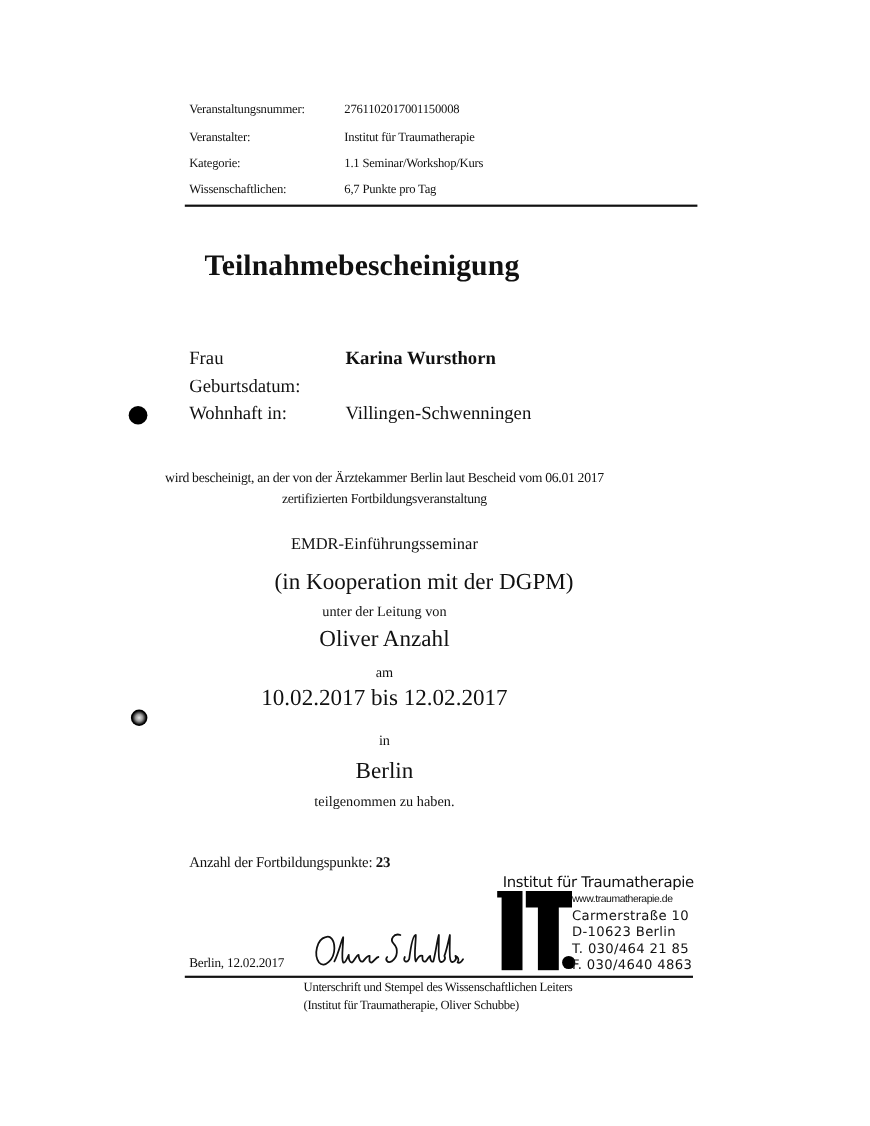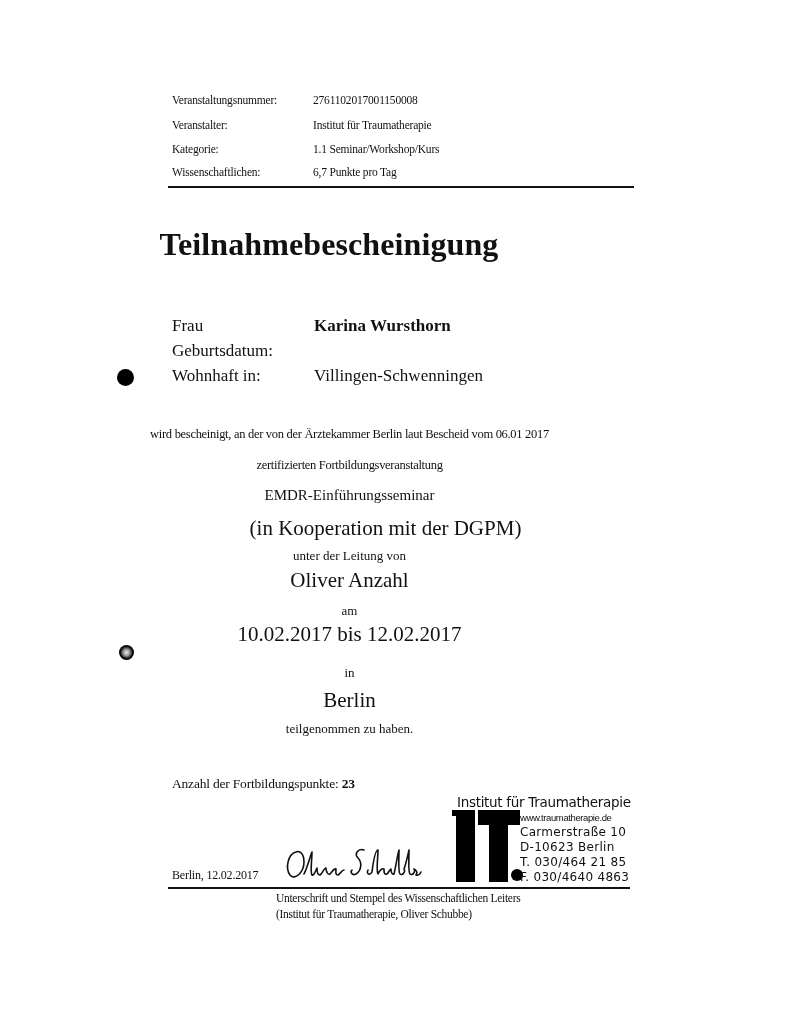--- a/index.html
+++ b/index.html
@@ -25,21 +25,21 @@
       position: absolute;
       height: 2px;
       background: #111;
     }
 
     .title {
       position: absolute;
       left: 0; width: 658px;
       top: 226px;
       text-align: center;
-      font-size: 32px;
+      font-size: 27px;
       font-weight: bold;
       letter-spacing: 0.1px;
     }
 
     .person-label { position: absolute; left: 172px; font-size: 17px; }
     .person-value { position: absolute; left: 314px; font-size: 17px; }
     .bold { font-weight: bold; }
 
     .center {
       position: absolute;
@@ -153,21 +153,21 @@
     <span class="person-label" style="top:341px;">Geburtsdatum:</span>
     <span class="person-value" style="top:341px;"></span>
     <span class="person-label" style="top:366px;">Wohnhaft in:</span>
     <span class="person-value" style="top:366px;">Villingen-Schwenningen</span>
   </div>
 
   <div class="hole hole-solid"></div>
   <div class="hole hole-ring"></div>
 
   <div class="center small-center" style="top:427px;">wird bescheinigt, an der von der Ärztekammer Berlin laut Bescheid vom 06.01 2017</div>
-  <div class="center small-center" style="top:446px;margin-top:12px;">zertifizierten Fortbildungsveranstaltung</div>
+  <div class="center small-center" style="top:446px;">zertifizierten Fortbildungsveranstaltung</div>
 
   <div class="center" style="top:487px; font-size:15px;">EMDR-Einführungsseminar</div>
   <div class="center" style="top:516px; font-size:21px;margin-left:36px;">(in Kooperation mit der DGPM)</div>
   <div class="center" style="top:548px; font-size:13px;">unter der Leitung von</div>
   <div class="center" style="top:568px; font-size:21px;">Oliver Anzahl</div>
   <div class="center" style="top:603px; font-size:13px;">am</div>
   <div class="center" style="top:622px; font-size:21px;">10.02.2017 bis 12.02.2017</div>
   <div class="center" style="top:665px; font-size:13px;">in</div>
   <div class="center" style="top:688px; font-size:21px;">Berlin</div>
   <div class="center" style="top:721px; font-size:13px;">teilgenommen zu haben.</div>

